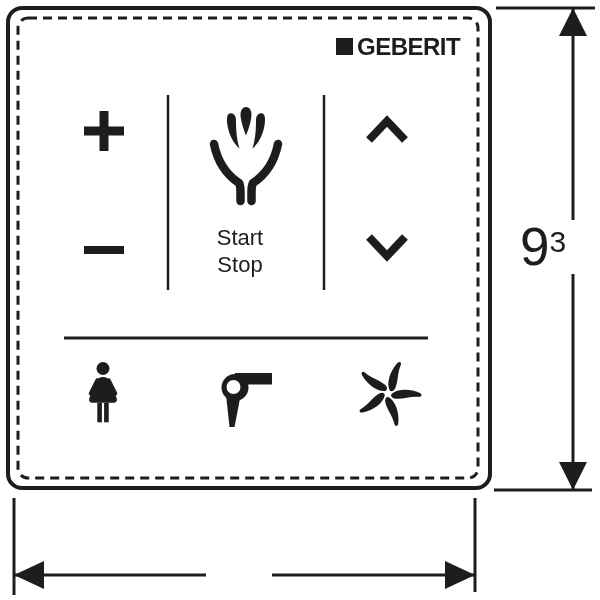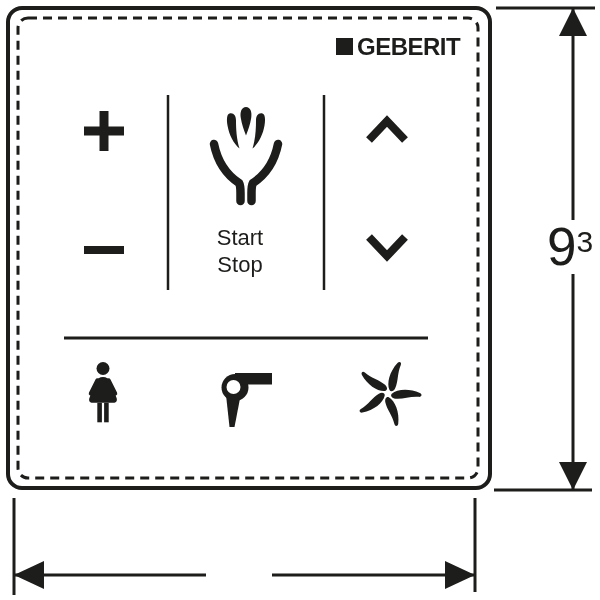--- a/index.html
+++ b/index.html
@@ -12,21 +12,21 @@
   }
   .stage svg { position:absolute; left:0; top:0; color:var(--ink); }
   .overlay { position:absolute; color:var(--ink); }
   .logo { left:336px; top:38px; display:flex; align-items:center; gap:4px; }
   .logo-square { width:17px; height:17px; background:var(--ink); }
   .logo-text { font-weight:700; font-size:24px; letter-spacing:-0.5px; line-height:17px; }
   .start-stop { left:162px; top:224px; width:156px; text-align:center;
     font-size:22px; line-height:27px; }
   .dim-label { font-size:53px; line-height:50px; white-space:nowrap; }
   .dim-label sup { font-size:30px; line-height:0; vertical-align:13px; }
-  .dim-height { left:547px; top:222px; }
+  .dim-height { left:520px; top:222px; }
   .dim-width  { left:214px; top:543px; }
 </style>
 </head>
 <body>
 
 <div class="stage">
 
   <svg width="600" height="600" viewBox="0 0 600 600">
 
     <rect x="8" y="8" width="482" height="480" rx="14" fill="none" stroke="currentColor" stroke-width="4"></rect>

